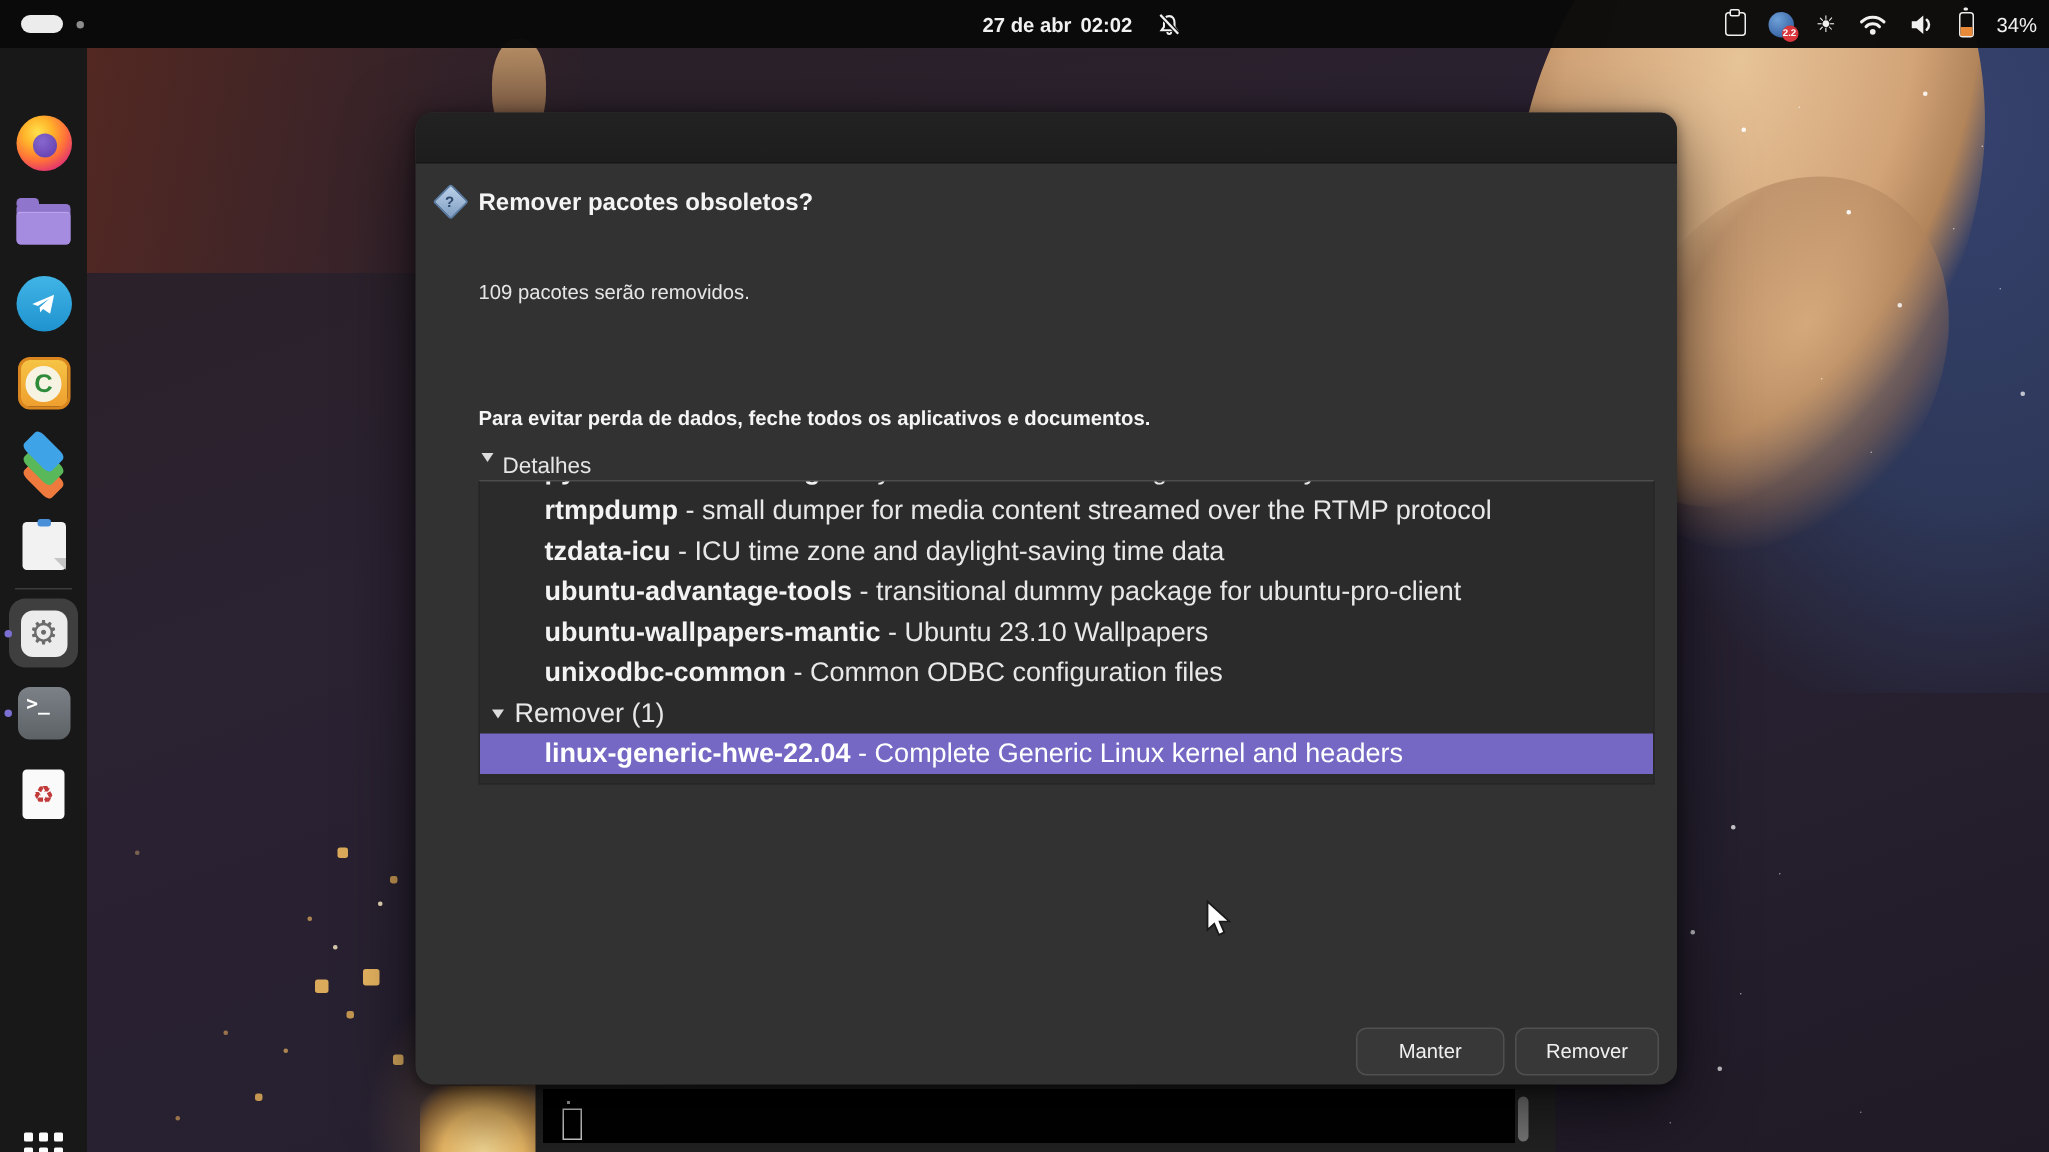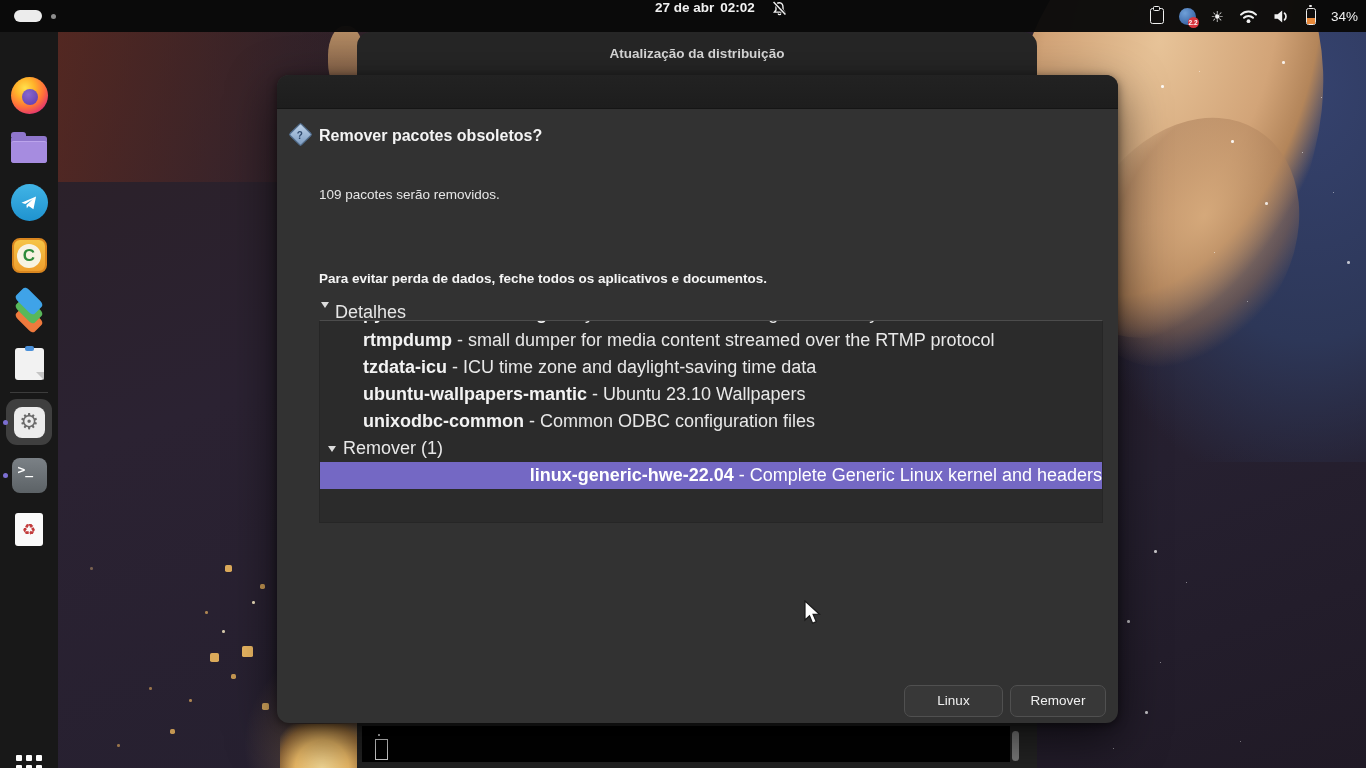--- a/index.html
+++ b/index.html
@@ -43,21 +43,21 @@
       1247px 301px 0 0 rgba(255,255,255,.6),1155px 551px 0 1px rgba(255,255,255,.75),
       1186px 582px 0 0 rgba(255,255,255,.6),1128px 621px 0 1px rgba(255,255,255,.7),
       1160px 662px 0 0 rgba(255,255,255,.6),1146px 712px 0 1px rgba(255,255,255,.7),
       1113px 748px 0 0 rgba(255,255,255,.6),1240px 741px 0 0 rgba(255,255,255,.5); }
 
   
   #topbar { position:absolute; left:0; top:0; width:1366px; height:32px;
     background:rgba(9,9,9,.97); z-index:6; color:#f1f1f1; font-size:13px; }
   .ws-pill { position:absolute; left:14px; top:10px; width:28px; height:12px; border-radius:7px; background:#ececec; }
   .ws-dot  { position:absolute; left:51px; top:14px; width:5px; height:5px; border-radius:50%; background:#8d8d8d; }
-  #clock-group { position:absolute; left:655px; top:0; height:32px; display:flex; gap:6px; }
+  #clock-group { position:absolute; left:655px; top:0; height:32px; display:flex; align-items:center; gap:6px; }
   #clock-group .t { font-weight:700; font-size:13.5px; }
   .bell { width:17px; height:17px; margin-left:10px; }
   #status-group { position:absolute; right:8px; top:0; height:32px; display:flex; align-items:center; gap:15px; }
   .clipboard { position:relative; width:14px; height:16px; border:1.6px solid #f0f0f0; border-radius:2.5px; }
   .clipboard::before { content:""; position:absolute; left:2.6px; top:-3.4px; width:5px; height:3px;
     background:#0a0a0a; border:1.6px solid #f0f0f0; border-radius:1.5px; }
   .appcircle { position:relative; width:17px; height:17px; border-radius:50%;
     background:radial-gradient(circle at 35% 30%,#6fa0d8,#3c68a8 70%); }
   .appcircle .badge { position:absolute; right:-3px; bottom:-3px; min-width:11px; height:11px; border-radius:6px;
     background:#d9363e; color:#fff; font-size:6.5px; line-height:11px; text-align:center; font-weight:700; }
@@ -130,31 +130,31 @@
     background:linear-gradient(#222,#1d1d1d); border-bottom:1px solid #151515; }
   .dlg-diamond { position:absolute; left:15px; top:51px; width:17px; height:17px; transform:rotate(45deg);
     background:linear-gradient(135deg,#bdd2ea,#7e9dc2); border:1px solid #5c7fa8; border-radius:2px; }
   .dlg-diamond span { display:block; transform:rotate(-45deg); text-align:center; line-height:17px;
     font-size:10px; font-weight:700; color:#2f4a6e; }
   .dlg-title { position:absolute; left:42px; top:52px; font-size:16px; font-weight:700; color:#f4f4f4; }
   .dlg-p { position:absolute; left:42px; font-size:13.5px; }
   .p-summary { top:112px; }
   .p-note { top:155px; }
   .p-warning { top:196px; font-weight:700; color:#f5f5f5; }
-  .expander { position:absolute; left:44px; top:227px; font-size:18px; display:flex; align-items:flex-start; }
+  .expander { position:absolute; left:44px; top:227px; font-size:15px; display:flex; align-items:flex-start; }
   .tri { width:0; height:0; border-left:4.5px solid transparent; border-right:4.5px solid transparent;
     border-top:6px solid #dcdcdc; margin-right:6px; display:inline-block; }
   #pkg-list { position:absolute; left:42px; top:245px; width:784px; height:203px;
     background:#2b2b2b; border:1px solid #262626; border-top:1px solid #4c4c4c; overflow:hidden; }
   .pkg-row { height:27px; line-height:27px; padding-left:43px; font-size:18px; color:#e8e8e8; white-space:nowrap; }
   .pkg-row b { color:#f3f3f3; }
   .pkg-row.clipped { margin-top:-21px; }
   .pkg-row.grp { padding-left:8px; display:flex; align-items:center; }
   .pkg-row.grp .tri { margin-right:7px; }
-  .pkg-row.selected { background:#7468c4; color:#fff;text-align:right; }
+  .pkg-row.selected { background:#7468c4; color:#fff; }
   .pkg-row.selected b { color:#fff; }
   .dlg-btn { position:absolute; top:610px; height:32px; background:#383838; border:1px solid #505050;
     border-radius:7px; color:#f0f0f0; font-size:13.5px; text-align:center; line-height:30px; }
   #btn-keep { left:627px; width:99px; }
   #btn-remove { left:733px; width:96px; }
 
   
   #cursor { position:absolute; left:803px; top:600px; z-index:10; }
 </style>
 </head>
@@ -167,23 +167,20 @@
     <div class="wp wp-maroon"></div>
     <div class="wp wp-tanA"></div>
     <div class="wp wp-tanB"></div>
     <div class="wp wp-tanC"></div>
     <div class="wp wp-goldglow"></div>
     <div class="wp wp-goldpatch"></div>
     <div class="wp wp-golddots"></div>
     <div class="wp wp-stars"></div>
   </div>
 
-  <div id="bgwin-header">
-    <span>Atualização da distribuição</span>
-  </div>
 
   <div id="bgwin-bottom">
     <div id="term-screen">
       <div id="term-cursor"></div>
     </div>
     <div id="term-scrollbar"></div>
   </div>
 
   <div id="topbar">
     <div class="ws-pill"></div>
@@ -284,29 +281,30 @@
     <div class="dlg-p p-summary">109 pacotes serão removidos.</div>
     <div class="dlg-p p-warning">Para evitar perda de dados, feche todos os aplicativos e documentos.</div>
     <div class="expander">
       <span class="tri"></span>
       <span>Detalhes</span>
     </div>
     <div id="pkg-list">
         <div class="pkg-row clipped"><b>python3-secretstorage</b><span> - Python module for storing secrets - Python 3.x version</span></div>
         <div class="pkg-row"><b>rtmpdump</b><span> - small dumper for media content streamed over the RTMP protocol</span></div>
         <div class="pkg-row"><b>tzdata-icu</b><span> - ICU time zone and daylight-saving time data</span></div>
+        <div class="pkg-row"><b>ubuntu-advantage-tools</b><span> - transitional dummy package for ubuntu-pro-client</span></div>
         <div class="pkg-row"><b>ubuntu-wallpapers-mantic</b><span> - Ubuntu 23.10 Wallpapers</span></div>
         <div class="pkg-row"><b>unixodbc-common</b><span> - Common ODBC configuration files</span></div>
         <div class="pkg-row grp">
           <span class="tri"></span>
           <span>Remover (1)</span>
         </div>
         <div class="pkg-row selected"><b>linux-generic-hwe-22.04</b><span> - Complete Generic Linux kernel and headers</span></div>
       </div>
-    <div class="dlg-btn" id="btn-keep">Linux</div>
+    <div class="dlg-btn" id="btn-keep">Manter</div>
     <div class="dlg-btn" id="btn-remove">Remover</div>
   </div>
 
   <svg id="cursor" width="22" height="26" viewBox="0 0 22 26">
     <path d="M2 1 L2 20 L6.5 15.8 L9.6 23.2 L13.2 21.6 L10.1 14.4 L16.5 14.2 Z" fill="#ffffff" stroke="#1a1a1a" stroke-width="1.2"></path>
   </svg>
 
 </div>
 
 </body></html>

